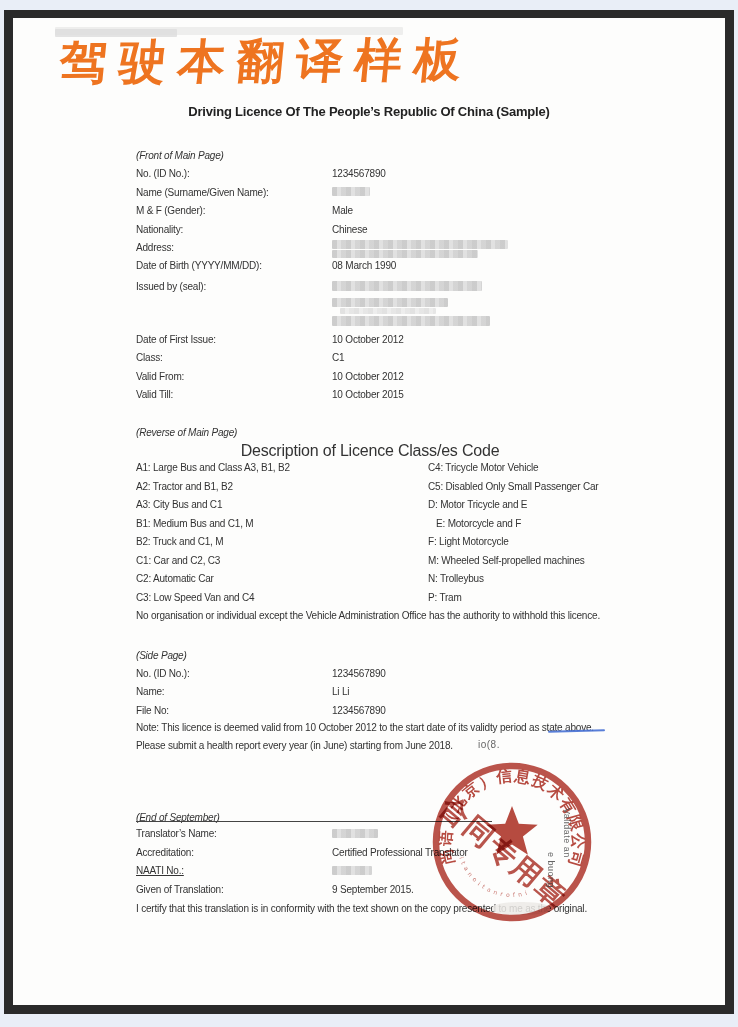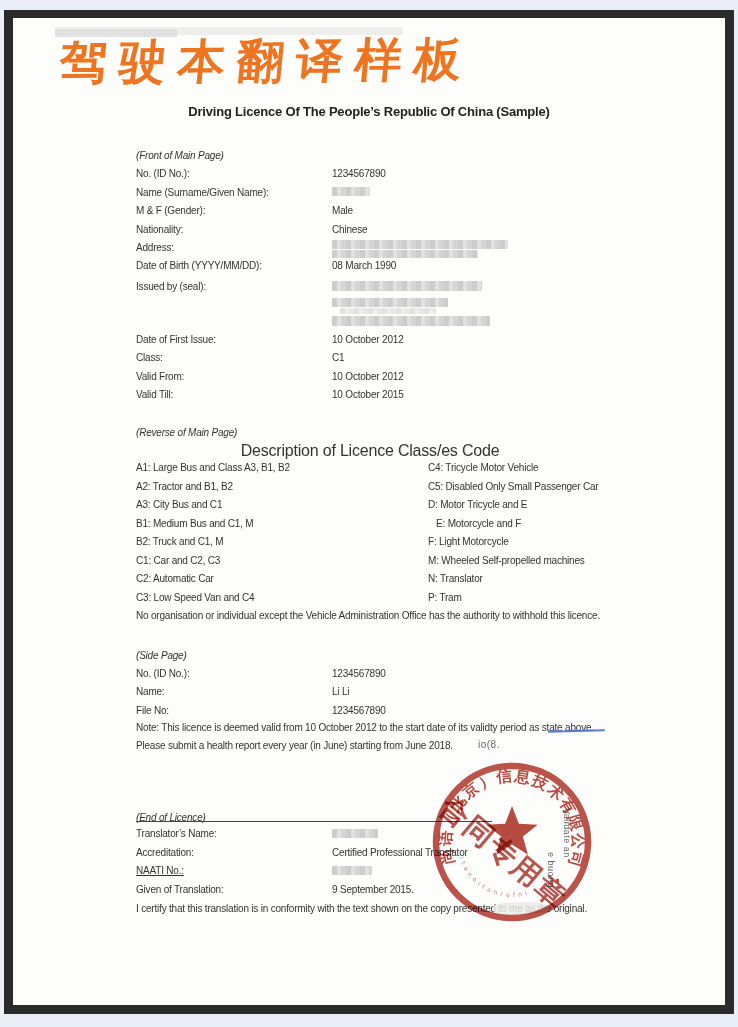--- a/index.html
+++ b/index.html
@@ -94,41 +94,41 @@
   <div class="line" style="left:428px;top:480px;">C5: Disabled Only Small Passenger Car</div>
   <div class="line" style="left:136px;top:498px;">A3: City Bus and C1</div>
   <div class="line" style="left:428px;top:498px;">D: Motor Tricycle and E</div>
   <div class="line" style="left:136px;top:517px;">B1: Medium Bus and C1, M</div>
   <div class="line" style="left:428px;top:517px;padding-left:8px;">E: Motorcycle and F</div>
   <div class="line" style="left:136px;top:535px;">B2: Truck and C1, M</div>
   <div class="line" style="left:428px;top:535px;">F: Light Motorcycle</div>
   <div class="line" style="left:136px;top:554px;">C1: Car and C2, C3</div>
   <div class="line" style="left:428px;top:554px;">M: Wheeled Self-propelled machines</div>
   <div class="line" style="left:136px;top:572px;">C2: Automatic Car</div>
-  <div class="line" style="left:428px;top:572px;">N: Translator</div>
+  <div class="line" style="left:428px;top:572px;">N: Trolleybus</div>
   <div class="line" style="left:136px;top:591px;">C3: Low Speed Van and C4</div>
   <div class="line" style="left:428px;top:591px;">P: Tram</div>
 
   <div class="line" style="left:136px;top:609px;">No organisation or individual except the Vehicle Administration Office has the authority to withhold this licence.</div>
 
   <div class="line it" style="left:136px;top:649px;">(Side Page)</div>
 
   <div class="line" style="left:136px;top:667px;">No. (ID No.):</div>
   <div class="line" style="left:332px;top:667px;">1234567890</div>
   <div class="line" style="left:136px;top:685px;">Name:</div>
   <div class="line" style="left:332px;top:685px;">Li Li</div>
   <div class="line" style="left:136px;top:704px;">File No:</div>
   <div class="line" style="left:332px;top:704px;">1234567890</div>
 
   <div class="line" style="left:136px;top:721px;">Note: This licence is deemed valid from 10 October 2012 to the start date of its validty period as state above.</div>
   <div class="blue-line"></div>
   <div class="line" style="left:136px;top:739px;">Please submit a health report every year (in June) starting from June 2018.</div>
   <div class="artifact" style="left:457px;top:739px;">io(8.</div>
 
-  <div class="line it" style="left:136px;top:811px;">(End of Licence)</div>
+  <div class="line it" style="left:136px;top:811px;">(End of September)</div>
   <div class="rule" style="left:136px;top:821px;width:356px;height:1px;"></div>
 
   <div class="line" style="left:136px;top:827px;">Translator’s Name:</div>
   <div class="blur" style="left:332px;top:829px;width:46px;height:9px;"></div>
 
   <div class="line" style="left:136px;top:846px;">Accreditation:</div>
   <div class="line" style="left:332px;top:846px;">Certified Professional Translator</div>
 
   <div class="line" style="left:136px;top:864px;text-decoration:underline;">NAATI No.:</div>
   <div class="blur" style="left:332px;top:866px;width:40px;height:9px;"></div>

